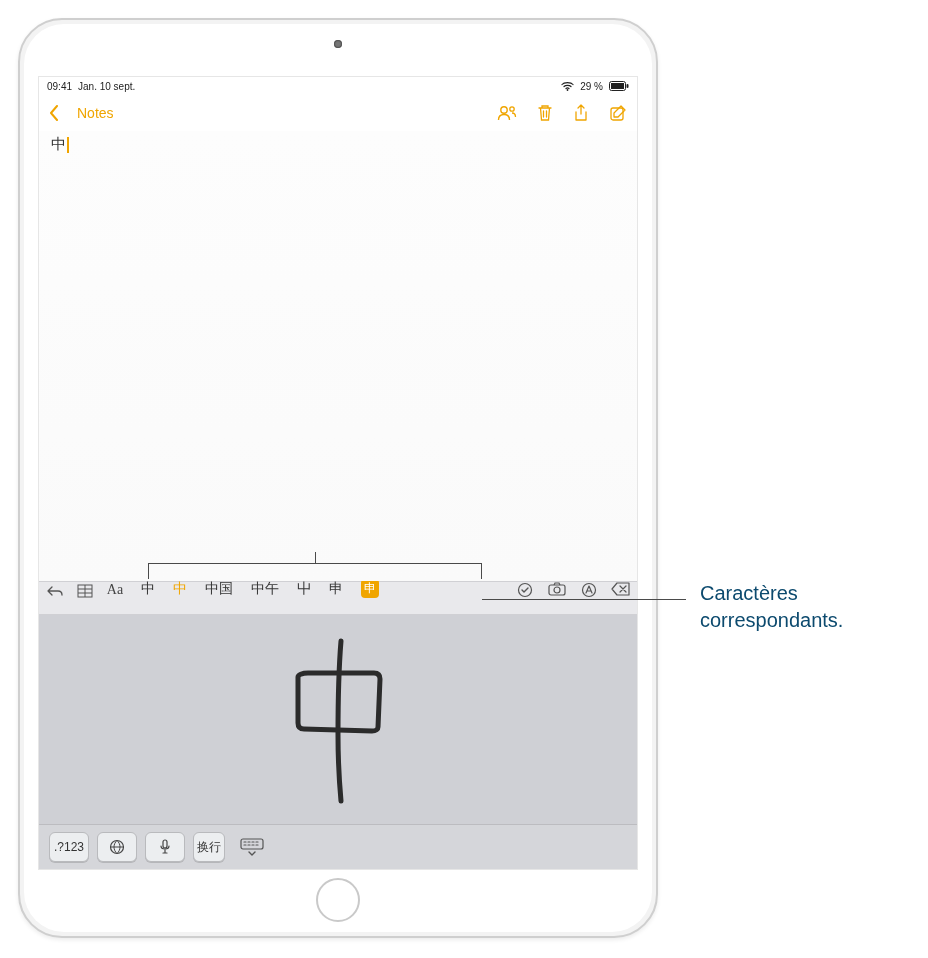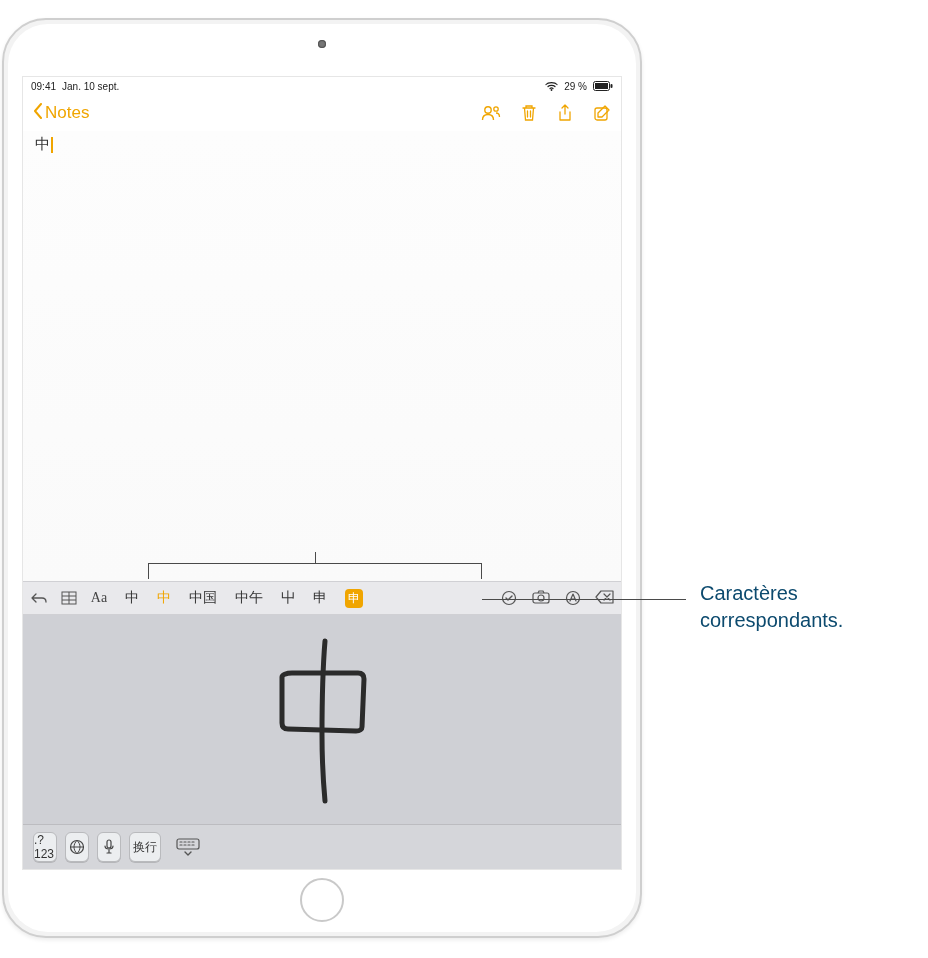--- a/index.html
+++ b/index.html
@@ -5,21 +5,21 @@
   * { box-sizing: border-box; margin: 0; padding: 0; }
   body {
     font-family: -apple-system, "Helvetica Neue", Arial, sans-serif;
     background: #fff;
     width: 928px;
     height: 958px;
     position: relative;
   }
   .ipad-frame {
     position: absolute;
-    left: 2px;
+    left: 18px;
     top: 18px;
     width: 640px;
     height: 920px;
     border-radius: 44px;
     background: #f3f3f3;
     border: 2px solid #cfcfcf;
     box-shadow: 0 2px 4px rgba(0,0,0,0.08);
     overflow: hidden;
   }
   .bezel {
@@ -73,22 +73,22 @@
   .status-right svg { display: block; }
   
   .nav-bar {
     height: 36px;
     display: flex;
     justify-content: space-between;
     align-items: center;
     padding: 0 10px;
   }
   .back-btn {
-    display: flex; align-items: flex-start; gap: 2px;
-    color: #f0a500; font-size: 17px;
+    display: flex; align-items: flex-start; gap: 18px;
+    color: #f0a500; font-size: 14px;
   }
   .back-btn svg { stroke: #f0a500; }
   .nav-icons { display: flex; gap: 20px; }
   .nav-icons svg { stroke: #f0a500; fill: none; }
   
   .note-area {
     flex: 1;
     background: linear-gradient(#fdfdfd,#fafafa);
     padding: 4px 12px;
     position: relative;
@@ -106,21 +106,21 @@
     vertical-align: middle;
     margin-left: 1px;
   }
   
   .candidate-row {
     height: 34px;
     background: #e9e9ec;
     border-top: 1px solid #d0d0d4;
     border-bottom: 1px solid #d0d0d4;
     display: flex;
-    align-items: center;
+    align-items: flex-end;
     padding: 16px 6px;
     gap: 10px;
     font-size: 14px;
     color: #444;
   }
   .cand-icon { width: 20px; display:flex; justify-content:center; }
   .cand-icon svg { display:block; }
   .candidates { display: flex; gap: 18px; flex: 1; align-items: center; padding-left: 6px; }
   .cand { font-size: 14px; color: #333; white-space: nowrap; }
   .cand-hl { color: #f0a500; }
@@ -152,21 +152,21 @@
   .kb-btn {
     background: #eceef0;
     border: 1px solid #b9babd;
     border-radius: 6px;
     height: 30px;
     display:flex; align-items:center; justify-content:center;
     font-size: 12px;
     color: #333;
     box-shadow: 0 1px 0 rgba(0,0,0,0.15);
   }
-  .kb-btn.small { width: 24px; }
+  .kb-btn.small { width: 40px; }
   .kb-spacebar { flex:1; }
   .kb-return { width: 32px; }
   .kb-dismiss { width: 38px; background: transparent; border: none; box-shadow:none; }
   .callout-text {
     position: absolute;
     left: 700px;
     top: 580px;
     font-size: 20px;
     color: #0c4a6e;
     line-height: 1.35;

